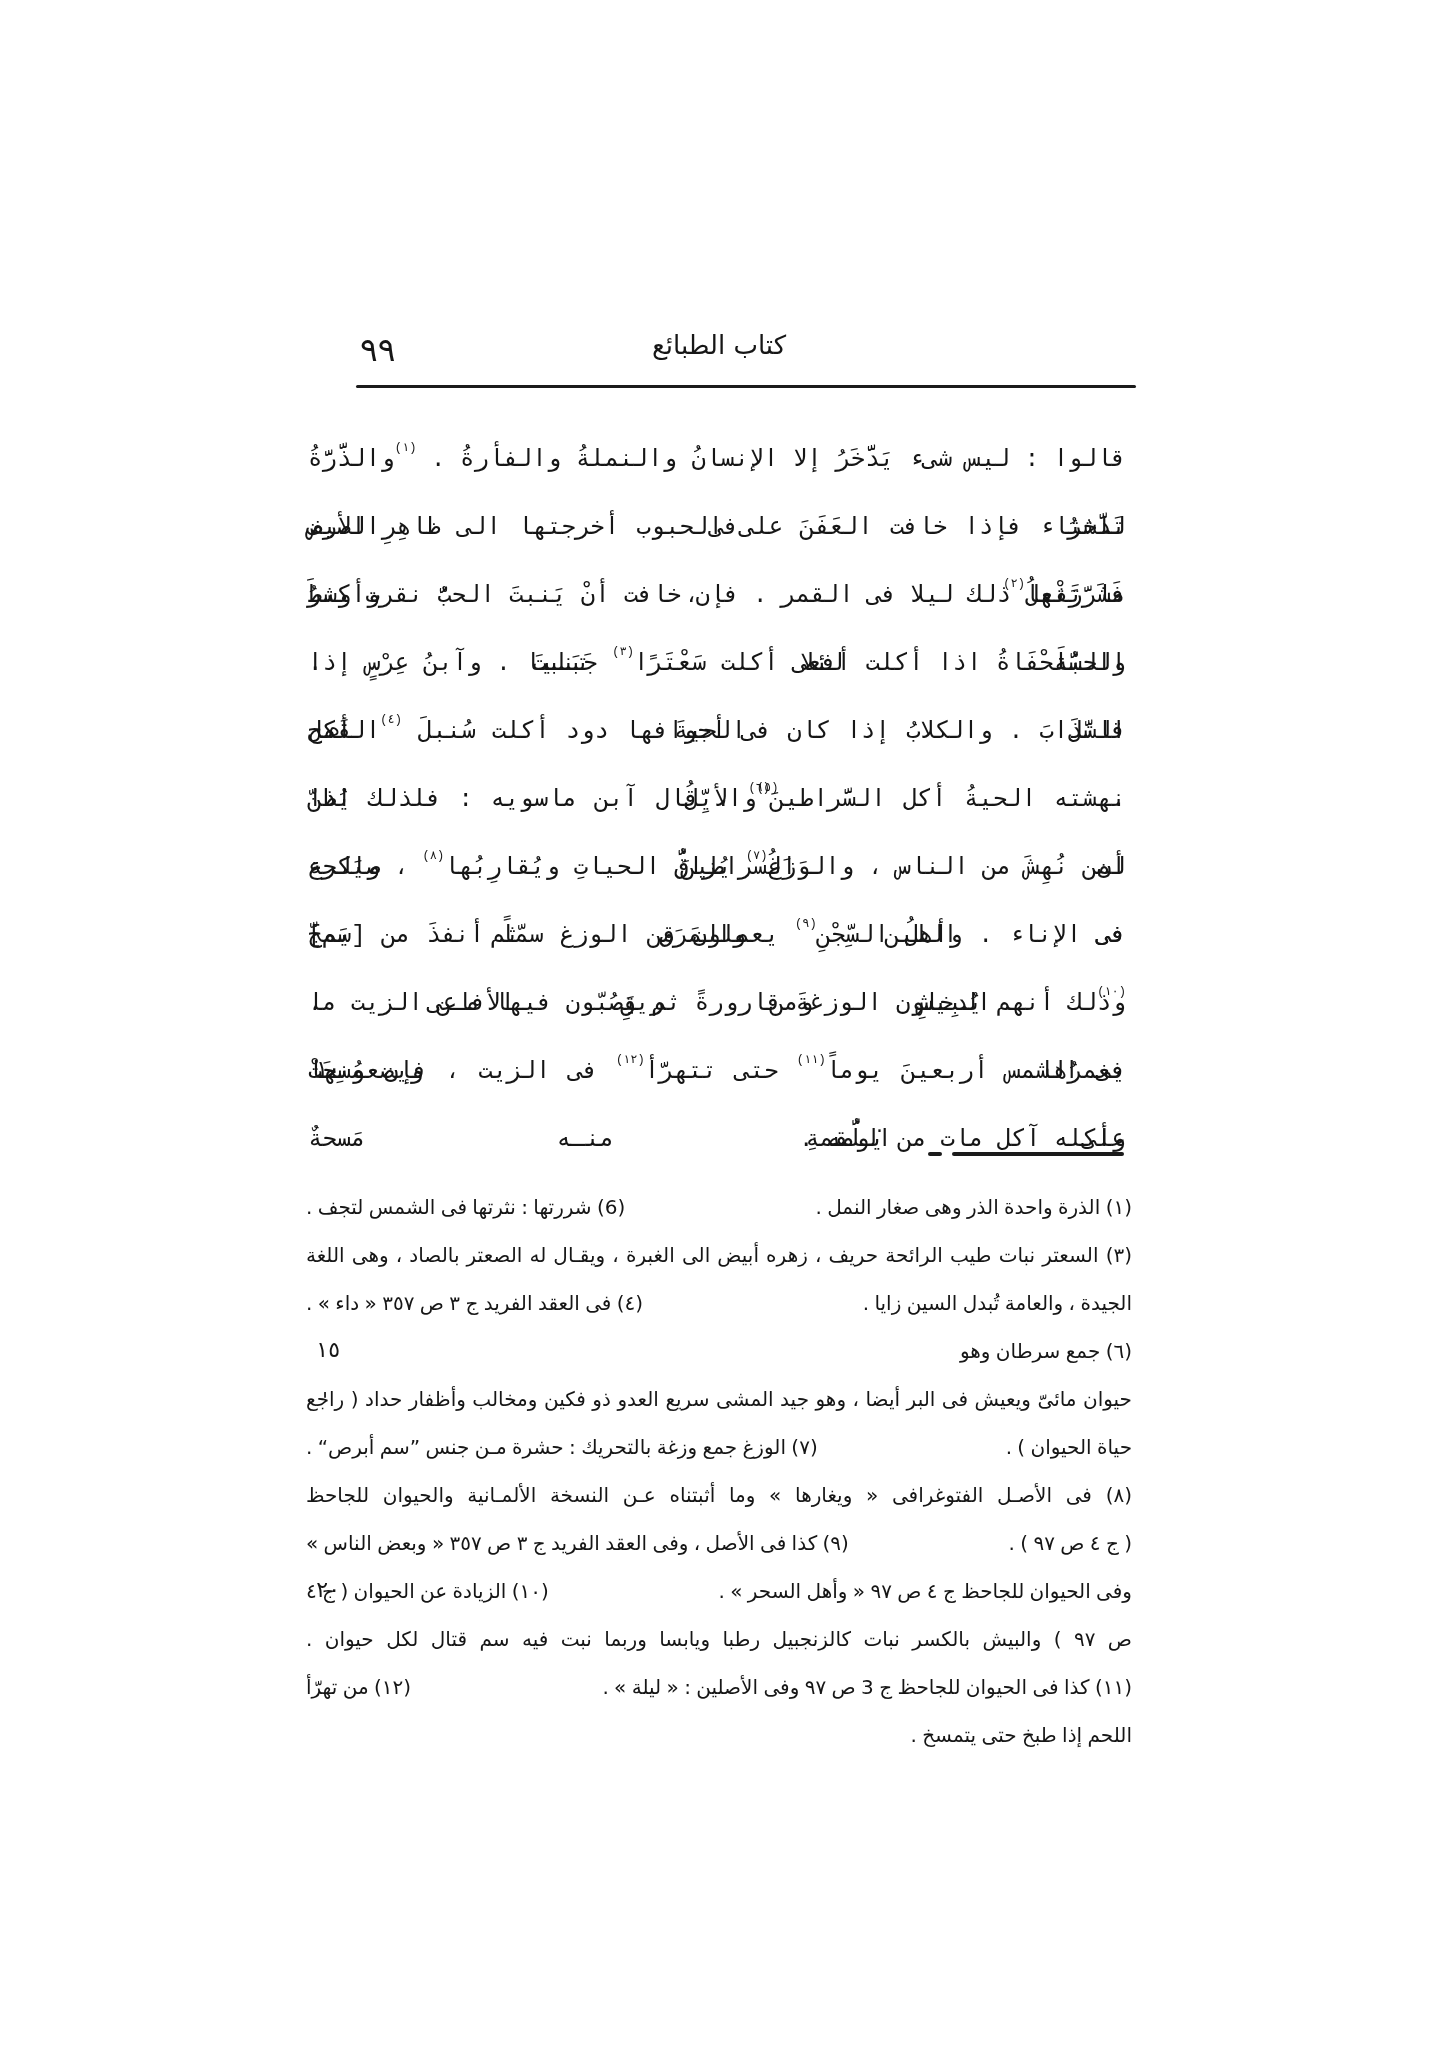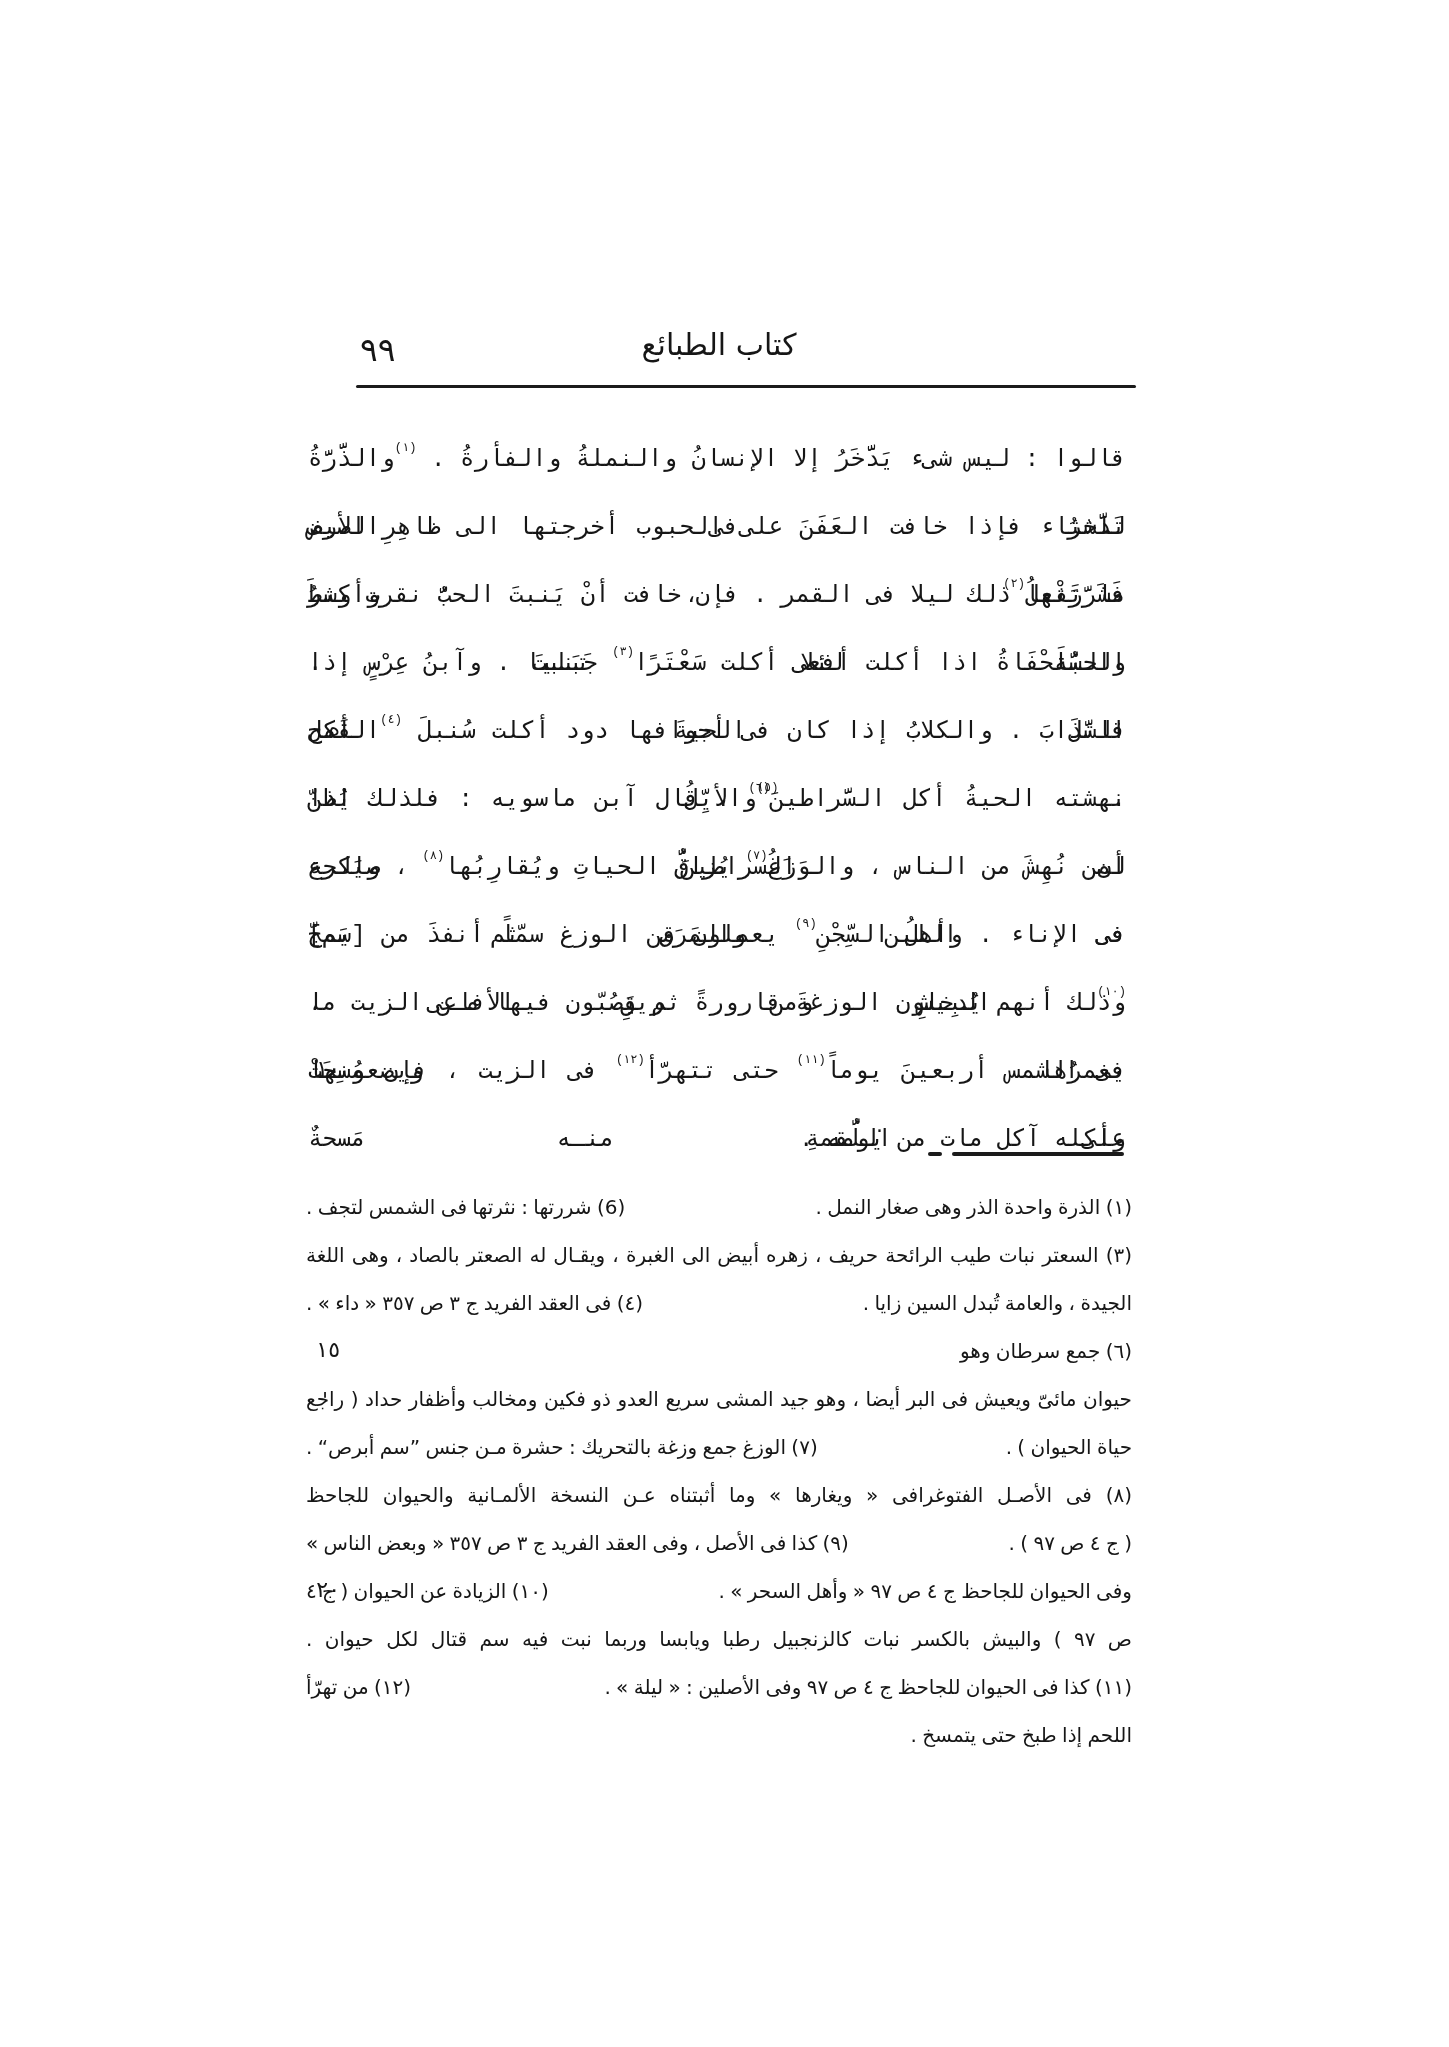--- a/index.html
+++ b/index.html
@@ -8,21 +8,21 @@
     position:relative;
     width:1449px;height:2047px;
     background:#ffffff;
     font-family:"DejaVu Sans",sans-serif;
     color:#161616;
     overflow:hidden;
     margin:0 auto;
   }
   .header-title{
     position:absolute;top:322px;left:310px;width:818px;
-    text-align:center;font-size:30px;line-height:46px;direction:rtl;
+    text-align:center;font-size:26px;line-height:46px;direction:rtl;
   }
   .page-number{
     position:absolute;top:330px;left:360px;width:60px;
     font-size:33px;direction:rtl;text-align:left;
   }
   .header-rule{
     position:absolute;top:385px;left:356px;width:780px;height:3px;
     background:#1b1b1b;border-radius:2px;
   }
   .body-text{
@@ -116,21 +116,21 @@
       <div class="fn-row two">
         <span>( ج ٤ ص ٩٧ ) .</span>
         <span>(٩) كذا فى الأصل ، وفى العقد الفريد ج ٣ ص ٣٥٧ « وبعض الناس »</span>
       </div>
       <div class="fn-row two">
         <span>وفى الحيوان للجاحظ ج ٤ ص ٩٧ « وأهل السحر » .</span>
         <span>(١٠) الزيادة عن الحيوان ( ج ٤</span>
       </div>
       <div class="fn-row"><span>ص ٩٧ ) والبيش بالكسر نبات كالزنجبيل رطبا ويابسا وربما نبت فيه سم قتال لكل حيوان .</span></div>
       <div class="fn-row two">
-        <span>(١١) كذا فى الحيوان للجاحظ ج ٤ ص ٩٧ وفى الأصلين : « ليلة » .</span>
+        <span>(١١) كذا فى الحيوان للجاحظ ج 3 ص ٩٧ وفى الأصلين : « ليلة » .</span>
         <span>(١٢) من تهرّأ</span>
       </div>
       <div class="fn-row right"><span>اللحم إذا طبخ حتى يتمسخ .</span></div>
     </div>
 
   <div id="margin-numbers">
       <div class="margin-num" style="top: 716px;">ه</div>
       <div class="margin-num" style="top: 1056px;">١٠</div>
       <div class="margin-num" style="top: 1337px; text-align: right;">١٥</div>
       <div class="margin-num" style="top: 1577px;">٢٠</div>

